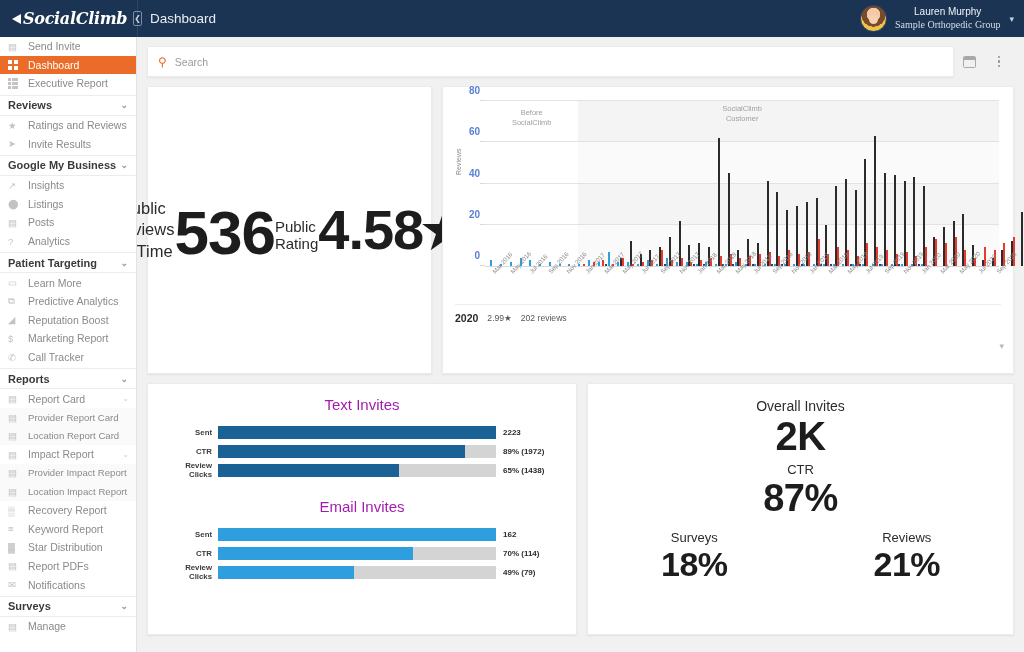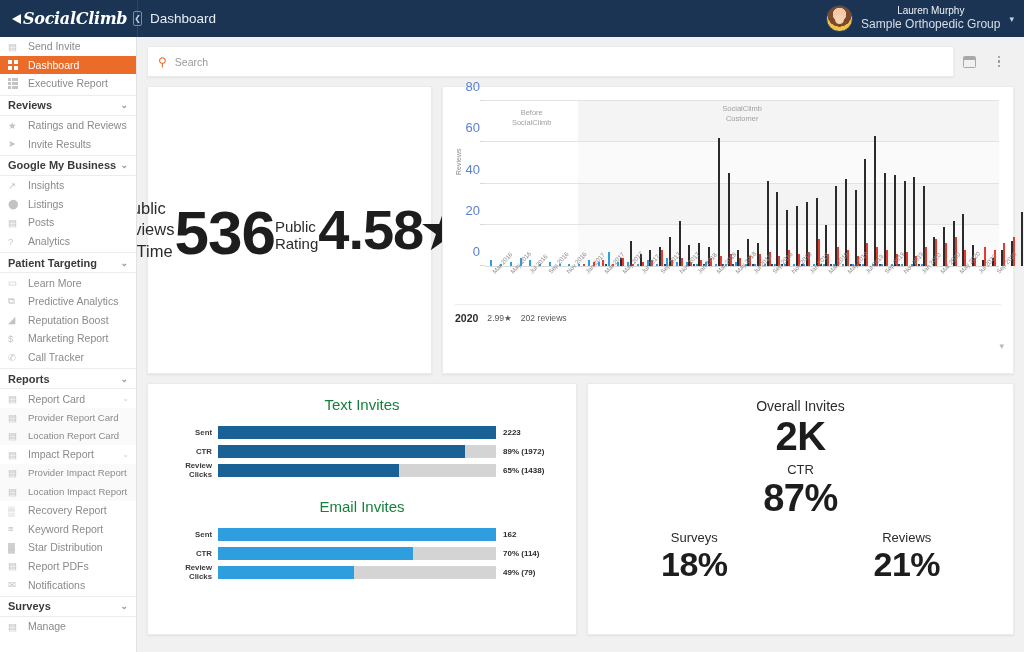--- a/index.html
+++ b/index.html
@@ -52,21 +52,21 @@
     border: 1px solid #2c4868; overflow: hidden; flex: 0 0 auto;
     position: relative;
   }
   .avatar::after {
     content: ""; position: absolute; left: 50%; top: 34%;
     width: 9px; height: 9px; margin-left: -4.5px;
     border-radius: 50%; background: #f6d3b0;
   }
   .user-text { margin-left: 8px; text-align: center; line-height: 1.25; }
   .user-name { color: #eef2f7; font-size: 10px; }
-  .user-org { color: #d6dee8; font-size: 12px; }
+  .user-org { color: #d6dee8; font-size: 10px; font-family: Liberation Serif, serif; }
   .user-caret { color: #c7d1de; font-size: 9px; margin-left: 9px; }
 
   
   .sidebar {
     position: absolute; top: 37px; left: 0; width: 137px; height: 615px;
     background: #ffffff; border-right: 1px solid #e2e2e2;
     overflow: hidden;
   }
   .nav-item {
     display: flex; align-items: center; height: 18.6px;
@@ -163,22 +163,22 @@
     position: absolute; left: -2px; top: 78px; font-size: 7px; color: #8a8a8a;
     transform: rotate(-90deg); transform-origin: left top; white-space: nowrap;
   }
   .plot {
     position: absolute; left: 28px; right: 2px; top: 4px; bottom: 30px;
     border-bottom: 1px solid #d9d9d9;
   }
   .band { position: absolute; left: 0; right: 0; }
   .gridline { position: absolute; left: 0; right: 0; height: 1px; background: #e3e3e3; }
   .ytick {
-    position: absolute; right: 100%; margin-right: 5px; font-size: 13px;
-    color: #5b7fd4; transform: translateY(-50%); font-weight: normal; margin-left: 24px;
+    position: absolute; right: 100%; margin-right: 5px; font-size: 10px;
+    color: #5b7fd4; transform: translateY(-50%); font-weight: bold; margin-left: 24px;
   }
   .ytick-dash { position: absolute; right: 100%; width: 5px; height: 1px; background: #d9d9d9; }
   .region-label {
     position: absolute; font-size: 7.5px; color: #a0a0a0; text-align: center;
     line-height: 1.35; white-space: nowrap;
   }
   .bars { position: absolute; left: 0; right: 0; bottom: 0; top: 0; display: flex; align-items: flex-end; }
   .bargroup { flex: 1 1 0; display: flex; align-items: flex-end; justify-content: center; gap: 0.6px; height: 100%; }
   .bar { width: 2px; min-height: 0; }
   .xlabels { position: absolute; left: 28px; right: 2px; bottom: 0; height: 30px; display: flex; }
@@ -198,21 +198,21 @@
   .mr-year { font-size: 10.5px; font-weight: bold; color: #2b2b2b; }
   .mr-rate { font-size: 8.6px; color: #555; }
   .mr-count { font-size: 8.6px; color: #555; }
   .expand-chev {
     position: absolute; right: 9px; bottom: 22px; font-size: 9px;
     color: #b8b8b8; cursor: pointer;
   }
 
   
   .card-invites { width: 430px; height: 252px; padding: 12px 10px 8px 10px; }
-  .inv-title { font-size: 15px; color: #15803d; text-align: center; margin-bottom: 12px; }
+  .inv-title { font-size: 15px; color: #a21caf; text-align: center; margin-bottom: 12px; }
   .bar-rows { padding: 0 4px; }
   .bar-row { display: flex; align-items: center; height: 14px; margin-bottom: 5px; }
   .bar-label { width: 56px; text-align: right; font-size: 7.8px; font-weight: bold; color: #3a3a3a; padding-right: 6px; }
   .bar-track { flex: 1; height: 13px; background: #d4d4d4; position: relative; }
   .bar-fill { position: absolute; left: 0; top: 0; bottom: 0; }
   .bar-value { width: 66px; padding-left: 7px; font-size: 8px; font-weight: bold; color: #2b2b2b; }
   .inv-gap { height: 16px; }
 
   
   .card-overall {

